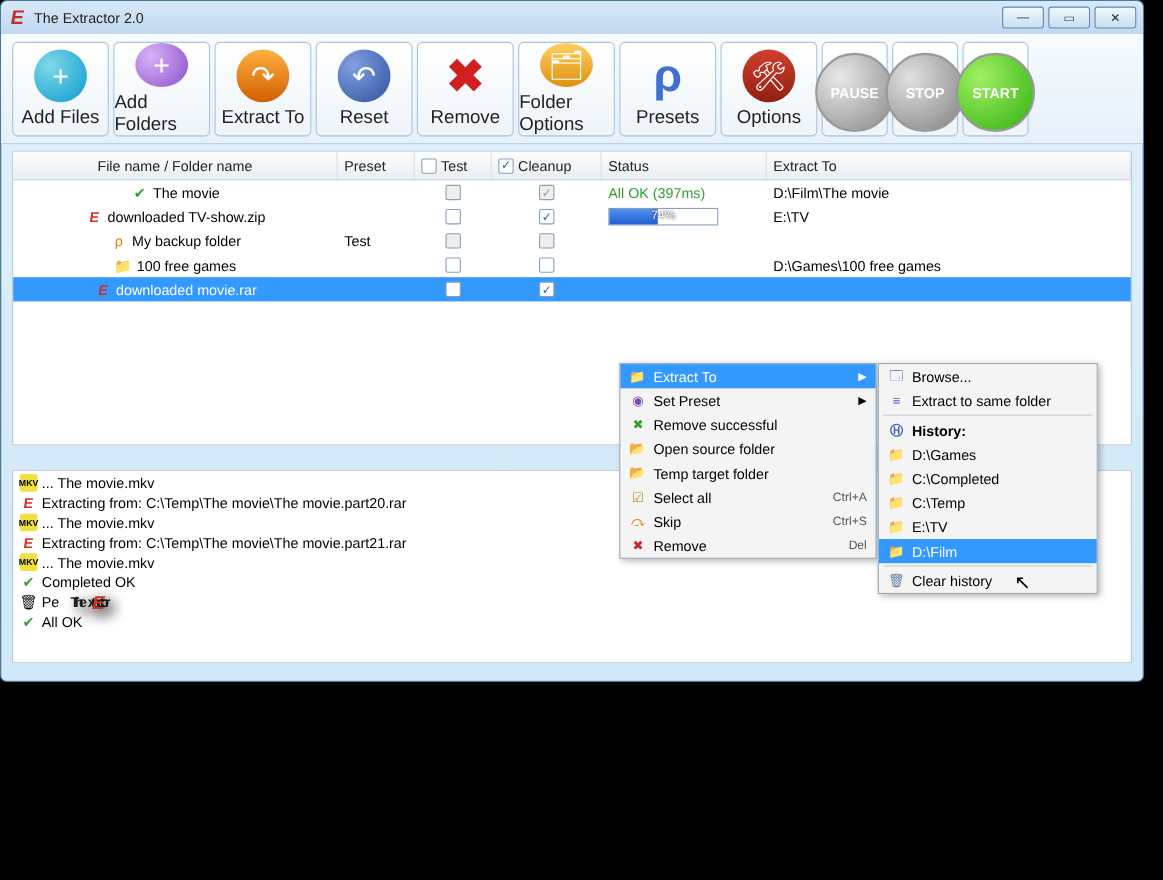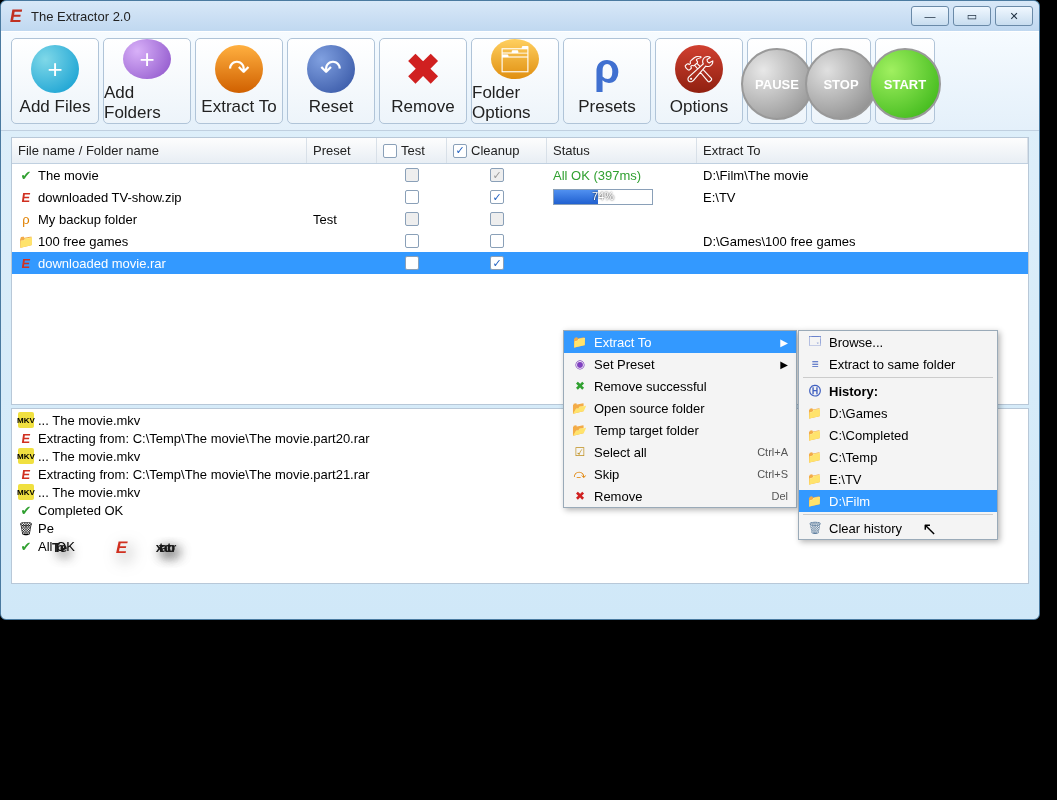--- a/index.html
+++ b/index.html
@@ -27,21 +27,21 @@
 .roundbtn { width: 72px; height: 72px; border-radius: 50%; display: flex; align-items: center; justify-content: center; font-weight: bold; color: #fff; border: 2px solid #999; cursor: pointer; font-size: 13px; margin-top: 6px; }
 .rb-pause { background: radial-gradient(circle at 30% 30%, #e8e8e8, #888); }
 .rb-stop { background: radial-gradient(circle at 30% 30%, #e0e0e0, #808080); }
 .rb-start { background: radial-gradient(circle at 30% 30%, #a0f060, #30b010); }
 .tbtn.round { width: 60px; border: 1px solid #b0c4d8; background: linear-gradient(180deg,#fff,#edf4fa); display:flex; align-items:center; justify-content:center; }
 
 .content { padding: 6px 10px; }
 .table { background: #fff; border: 1px solid #b8c8d8; }
 .thead { display: flex; background: linear-gradient(180deg, #fdfdfd, #e8eef4); border-bottom: 1px solid #c0d0e0; height: 26px; align-items: center; }
 .th { padding: 0 6px; border-right: 1px solid #d8e0e8; height: 100%; display: flex; align-items: center; gap: 4px; color: #222; }
-.c-name { width: 295px; }
+.c-name { width: 295px; justify-content: center; }
 .c-preset { width: 70px; }
 .c-test { width: 70px; }
 .c-clean { width: 100px; }
 .c-status { width: 150px; }
 .c-extract { flex: 1; }
 .tbody { height: 240px; }
 .trow { display: flex; height: 22px; align-items: center; }
 .trow.sel { background: #3399ff; color: #fff; }
 .td { padding: 0 6px; display: flex; align-items: center; gap: 4px; }
 .ricn { width: 16px; height: 16px; display: inline-flex; align-items: center; justify-content: center; font-size: 13px; }
@@ -50,35 +50,35 @@
 .ic-preset { color: #e08000; }
 .ic-folder { color: #f0a030; }
 .ic-mkv { background: #f0e040; color: #000; font-size: 8px; font-weight: bold; border-radius: 2px; padding: 1px 2px; }
 .chk { width: 14px; height: 14px; border: 1px solid #8aa0b8; border-radius: 2px; background: #fff; display: inline-flex; align-items: center; justify-content: center; font-size: 11px; color: #2060c0; }
 .chk.dis { background: #eee; color: #999; }
 .status-ok { color: #30a030; }
 .progressbar { width: 100px; height: 16px; border: 1px solid #8aa0b8; background: #fff; position: relative; }
 .progressfill { height: 100%; background: linear-gradient(180deg, #5090f0, #2060d0); }
 .progresstext { position: absolute; top: 0; left: 0; width: 100%; text-align: center; font-size: 11px; color: #fff; text-shadow: 0 0 2px #000; }
 
-.log { background: #fff; border: 1px solid #b8c8d8; margin-top: 3px; height: 176px; overflow-y: auto; padding: 2px; }
+.log { background: #fff; border: 1px solid #b8c8d8; margin-top: 22px; height: 176px; overflow-y: auto; padding: 2px; }
 .logrow { display: flex; align-items: center; gap: 4px; padding: 1px 4px; }
 
 .ctxmenu { position: absolute; background: #f4f4f4; border: 1px solid #9aaab8; box-shadow: 2px 2px 6px rgba(0,0,0,0.3); }
 .ctx1 { top: 330px; left: 563px; width: 234px; }
 .ctx2 { top: 330px; left: 798px; width: 200px; }
 .cmitem { display: flex; align-items: center; gap: 6px; padding: 3px 8px; cursor: pointer; }
 .cmitem.hl { background: #3399ff; color: #fff; }
 .cmicon { width: 16px; height: 16px; display: inline-flex; align-items: center; justify-content: center; font-size: 12px; }
 .cmshort { margin-left: auto; color: #555; font-size: 11px; }
 .cmarrow { margin-left: auto; font-size: 10px; }
 .cmsep { height: 1px; background: #ccc; margin: 2px 4px; }
 .cmheader { font-weight: bold; padding: 3px 8px; display: flex; align-items: center; gap: 6px; }
 
-.logo { position: absolute; top: 540px; left: 52px; font-size: 110px; font-weight: bold; color: #1a1a1a; font-family: Georgia, serif; letter-spacing: -4px; text-shadow: 4px 4px 12px rgba(0,0,0,0.7); display: flex; align-items: center; gap: 44px; }
+.logo { position: absolute; top: 540px; left: 64px; font-size: 110px; font-weight: bold; color: #1a1a1a; font-family: Georgia, serif; letter-spacing: -4px; text-shadow: 4px 4px 12px rgba(0,0,0,0.7); display: flex; align-items: center; }
 .logo-e { color: #d03020; transform: skewX(-12deg) scale(1.3); display: inline-block; margin: 0 -10px 0 10px; text-shadow: 4px 4px 12px rgba(0,0,0,0.6); }
 
 .cursor { position: absolute; top: 518px; left: 922px; font-size: 18px; color: #000; pointer-events: none; }
 </style>
 </head>
 <body>
 
 <div class="window">
   <div class="titlebar">
     <span class="appicon">E</span>

